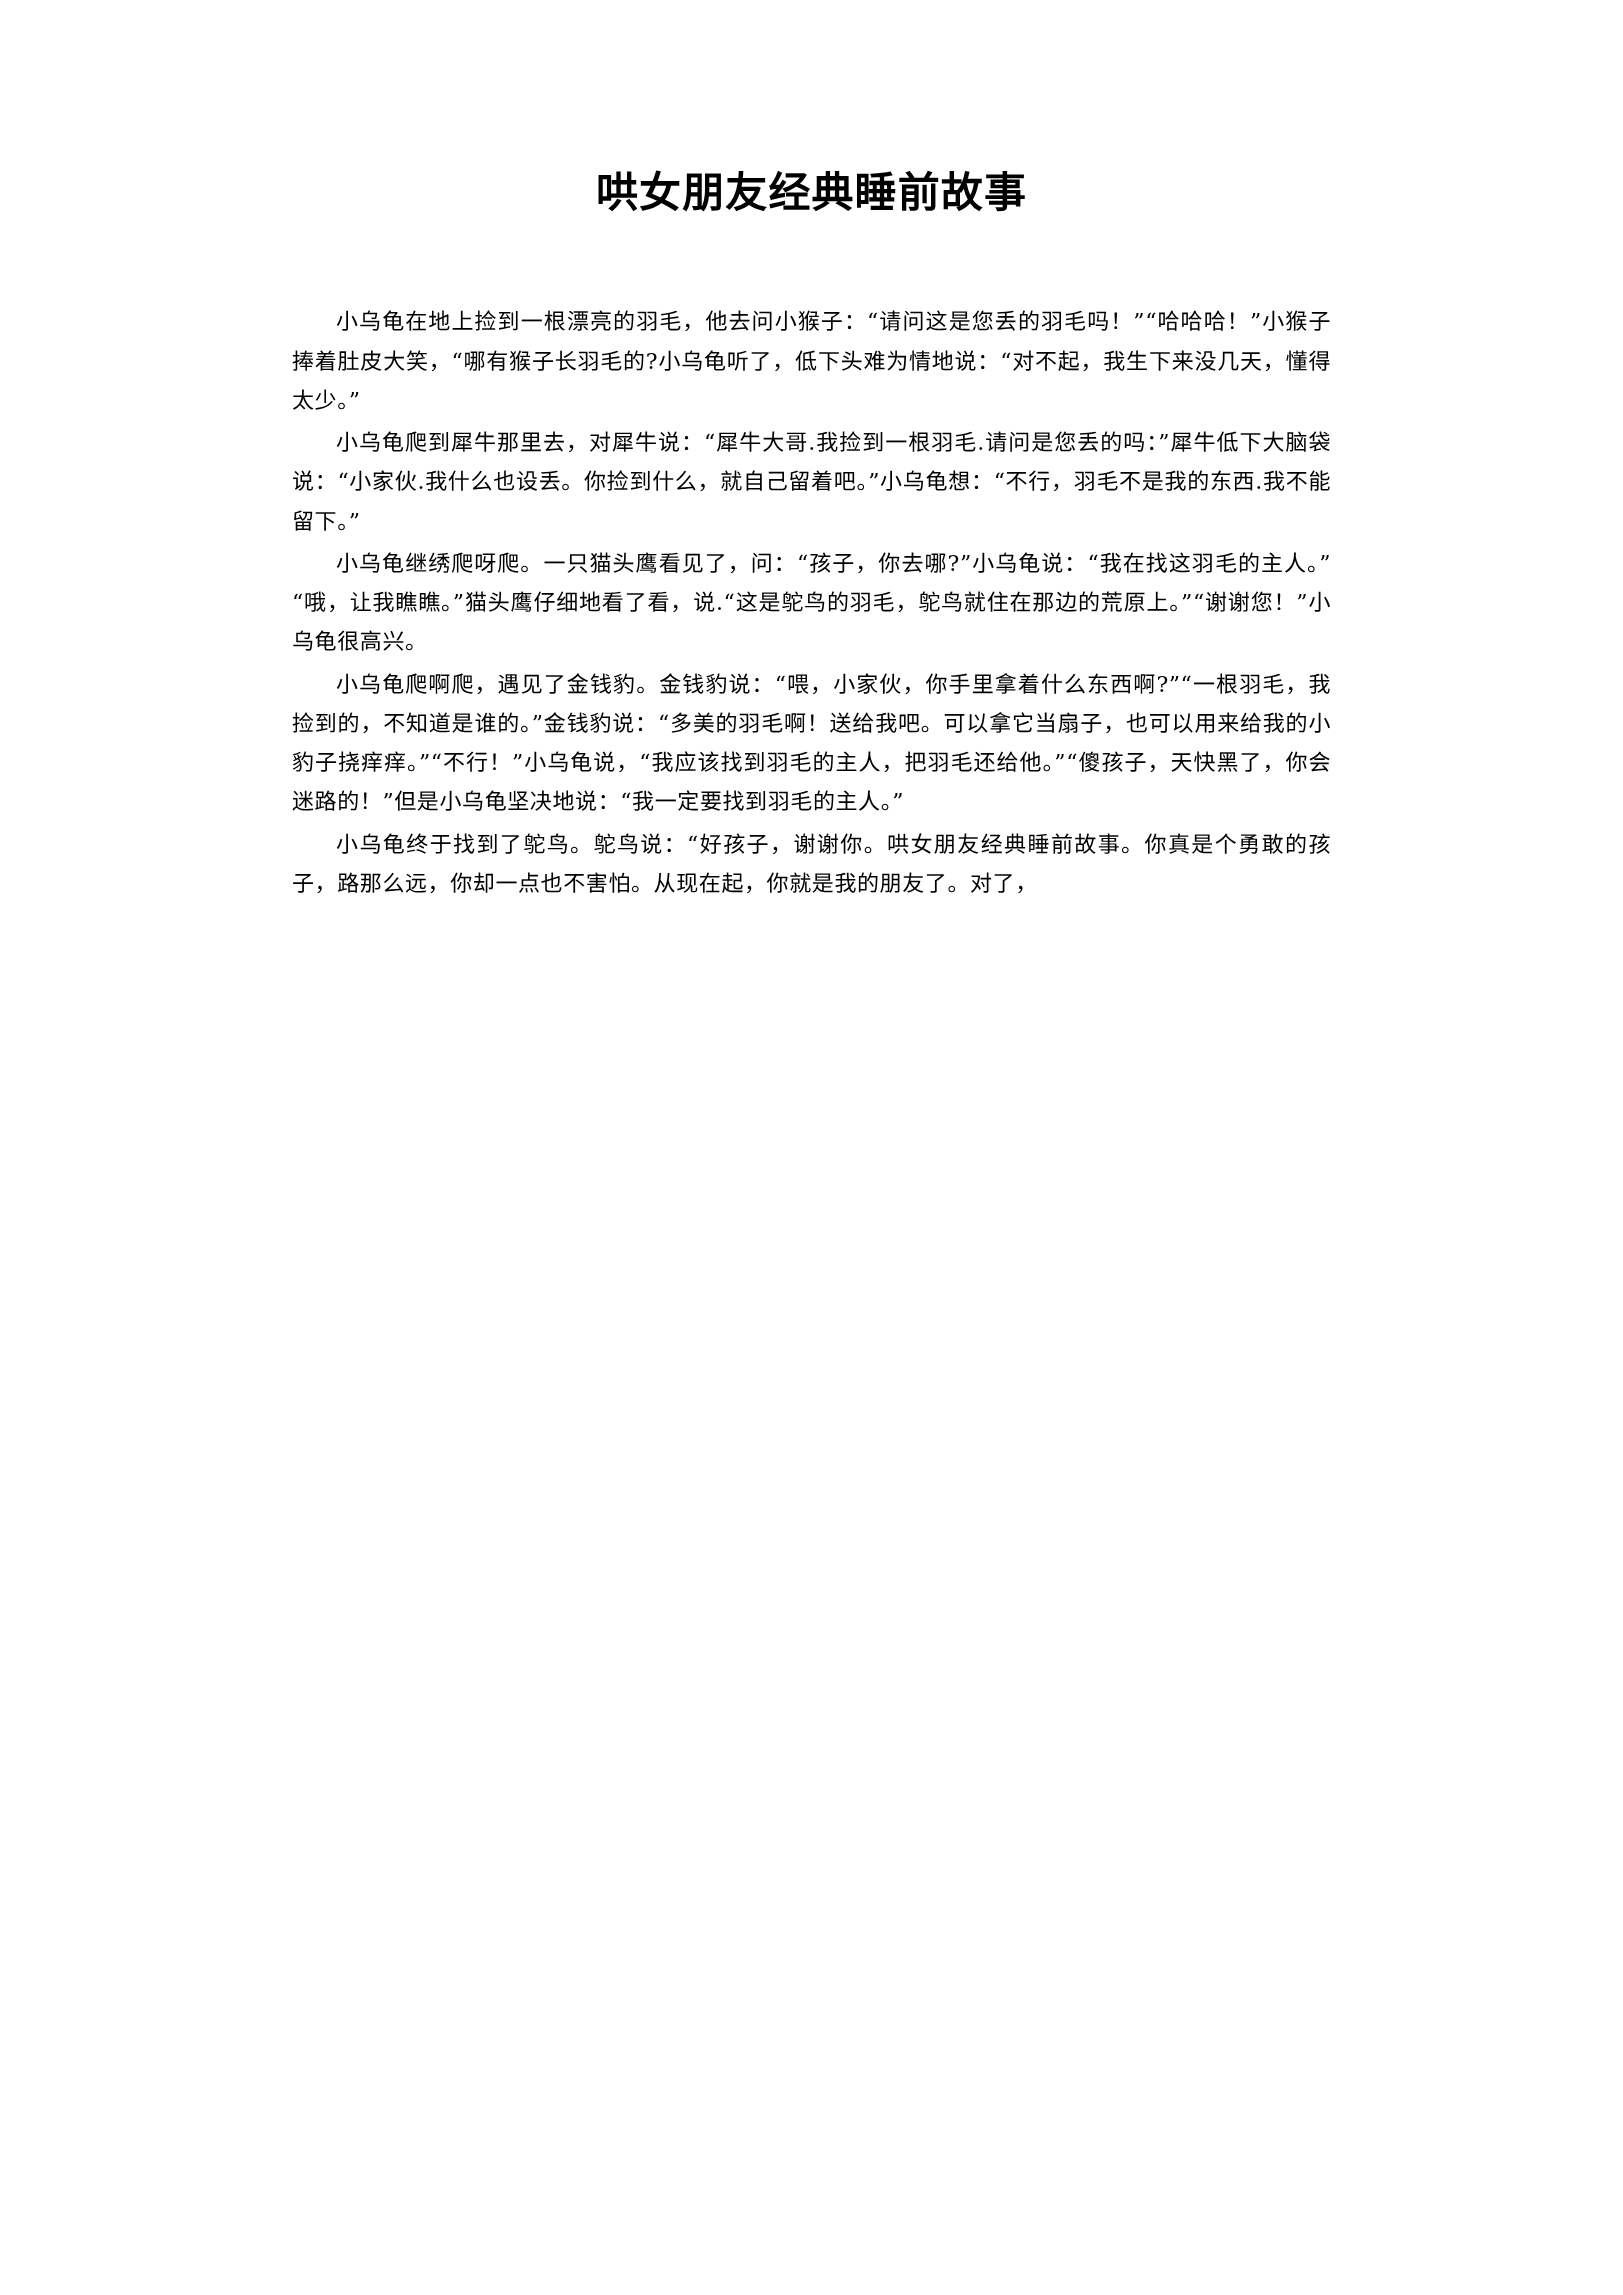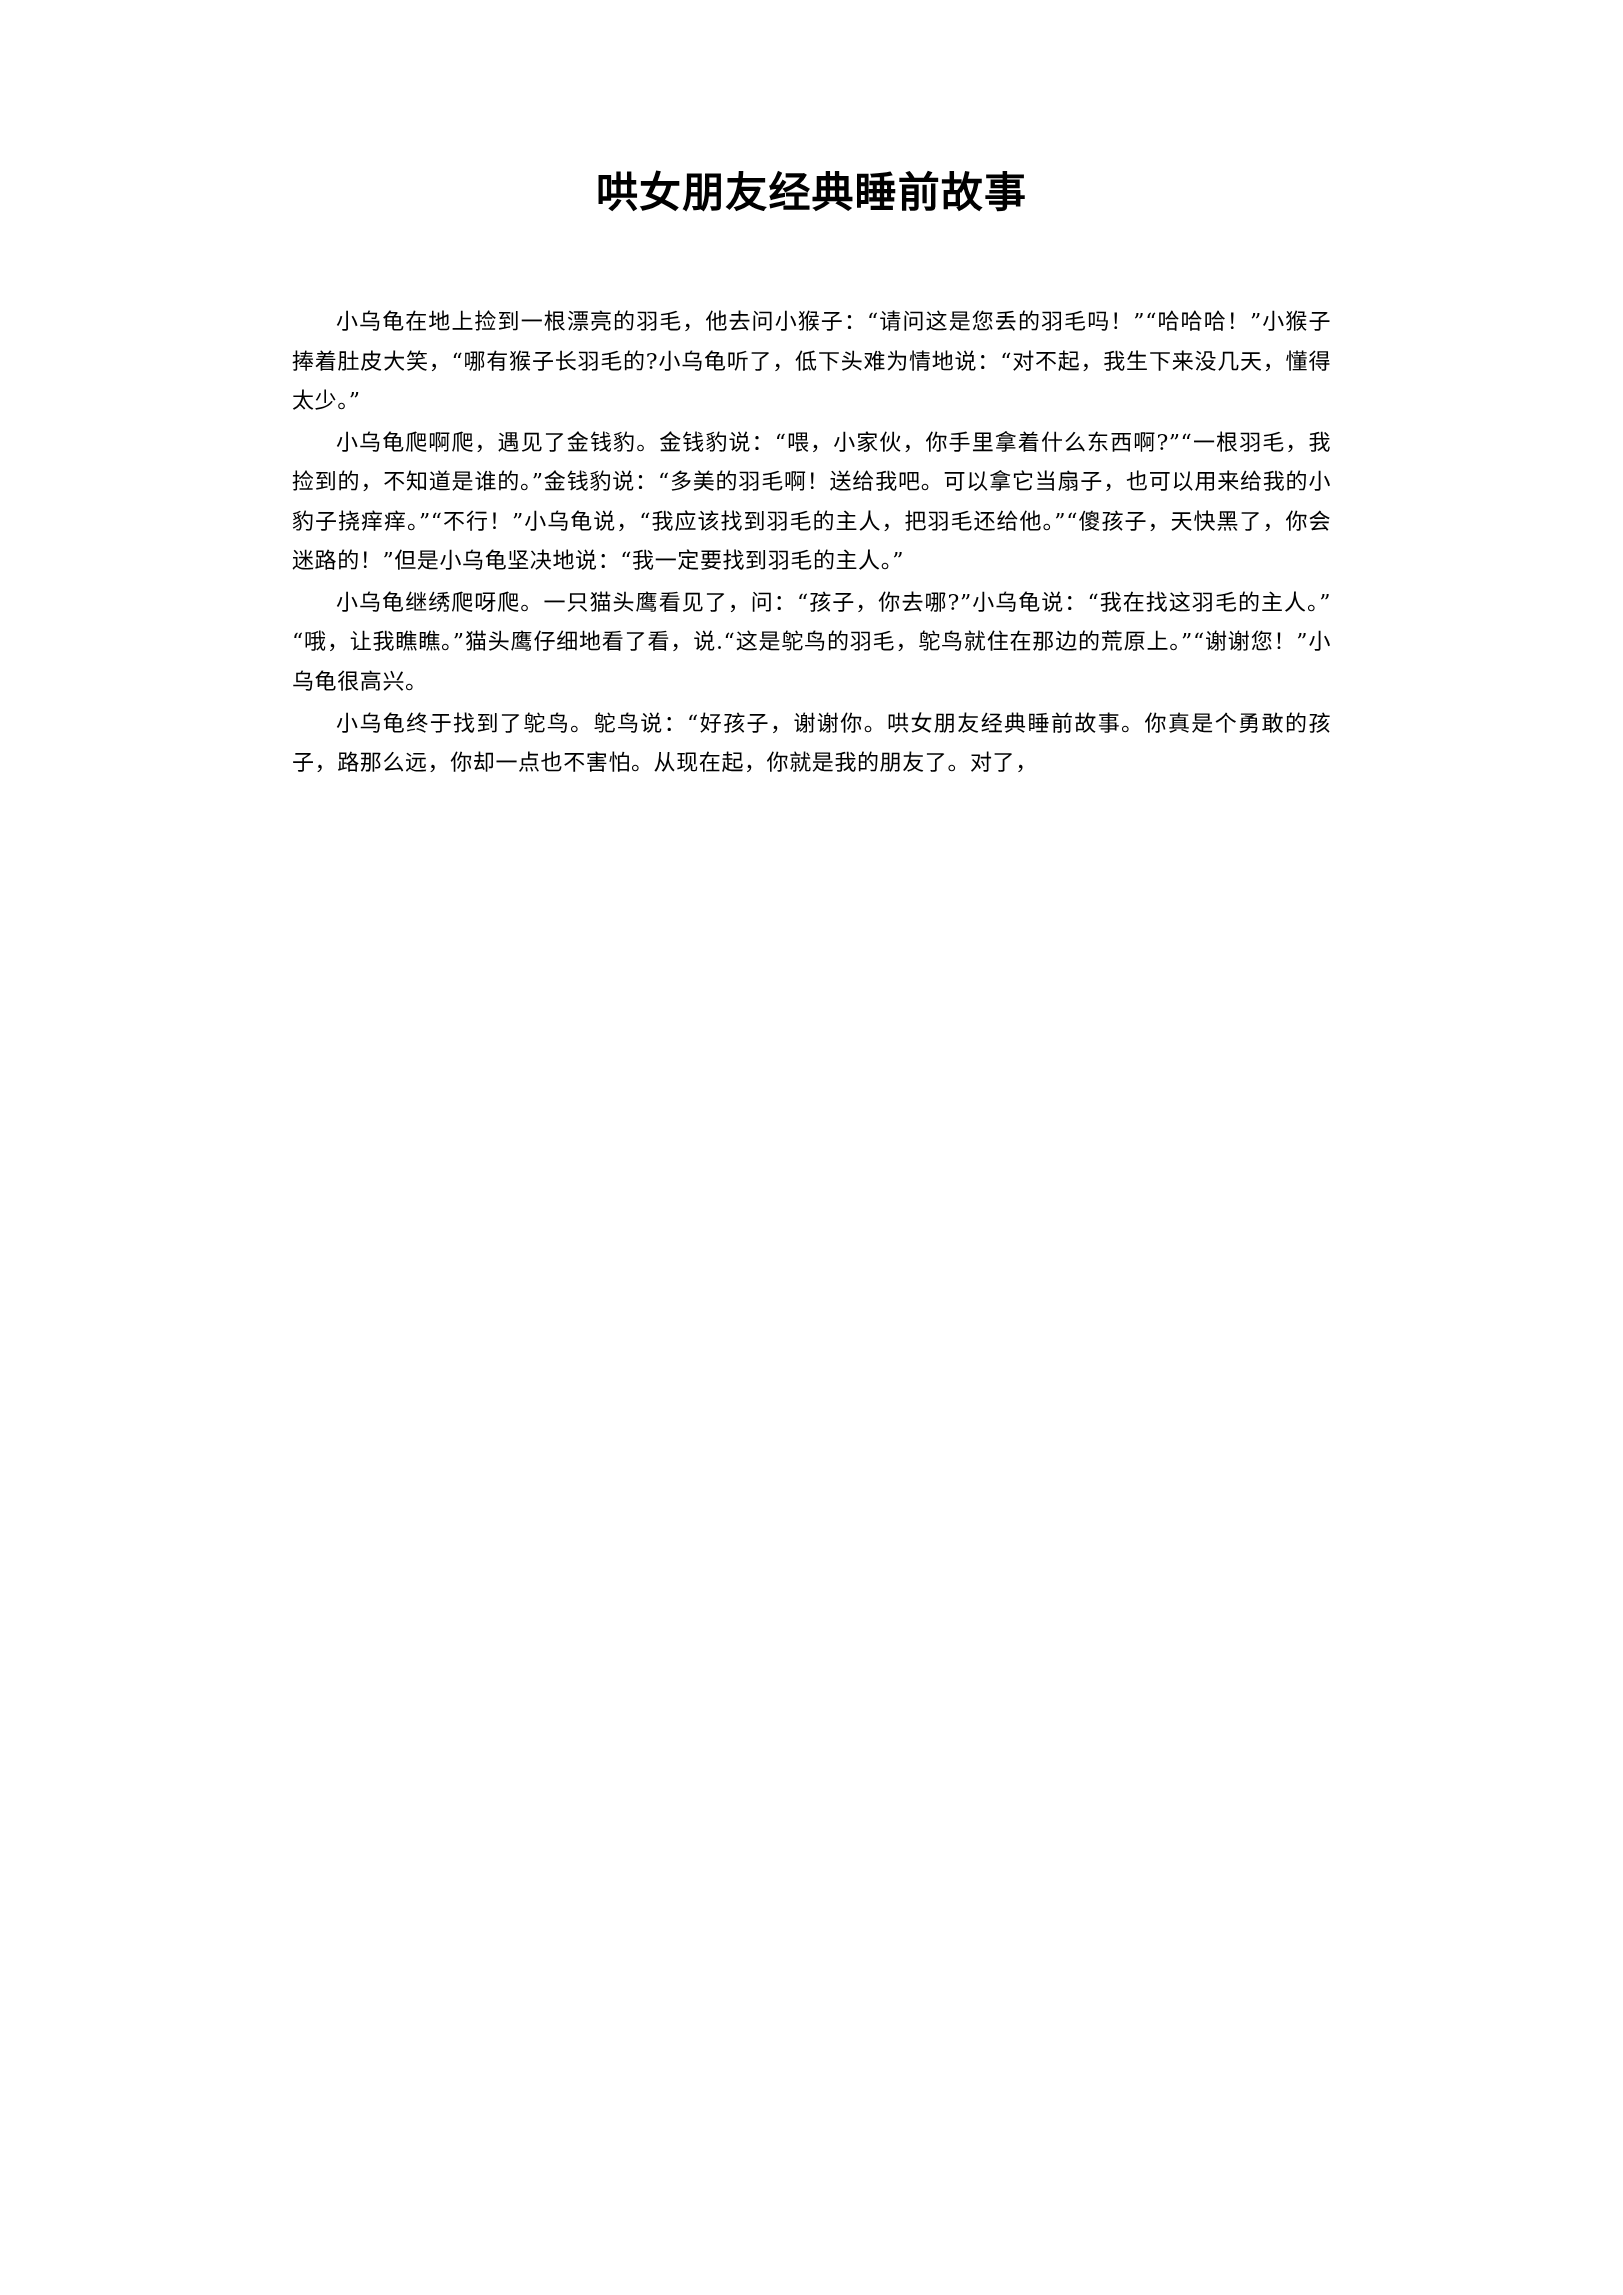--- a/index.html
+++ b/index.html
@@ -47,19 +47,20 @@
 </style>
 </head>
 <body>
 
 <div class="page">
 
   <h1 class="doc-title">哄女朋友经典睡前故事</h1>
 
   <div class="body-text">
     <p>小乌龟在地上捡到一根漂亮的羽毛，他去问小猴子：“请问这是您丢的羽毛吗！”“哈哈哈！”小猴子捧着肚皮大笑，“哪有猴子长羽毛的?小乌龟听了，低下头难为情地说：“对不起，我生下来没几天，懂得太少。”</p>
+    <p>小乌龟爬到犀牛那里去，对犀牛说：“犀牛大哥.我捡到一根羽毛.请问是您丢的吗：”犀牛低下大脑袋说：“小家伙.我什么也设丢。你捡到什么，就自己留着吧。”小乌龟想：“不行，羽毛不是我的东西.我不能留下。”</p>
+    <p>小乌龟继绣爬呀爬。一只猫头鹰看见了，问：“孩子，你去哪?”小乌龟说：“我在找这羽毛的主人。”“哦，让我瞧瞧。”猫头鹰仔细地看了看，说.“这是鸵鸟的羽毛，鸵鸟就住在那边的荒原上。”“谢谢您！”小乌龟很高兴。</p>
     <p>小乌龟爬啊爬，遇见了金钱豹。金钱豹说：“喂，小家伙，你手里拿着什么东西啊?”“一根羽毛，我捡到的，不知道是谁的。”金钱豹说：“多美的羽毛啊！送给我吧。可以拿它当扇子，也可以用来给我的小豹子挠痒痒。”“不行！”小乌龟说，“我应该找到羽毛的主人，把羽毛还给他。”“傻孩子，天快黑了，你会迷路的！”但是小乌龟坚决地说：“我一定要找到羽毛的主人。”</p>
-    <p>小乌龟继绣爬呀爬。一只猫头鹰看见了，问：“孩子，你去哪?”小乌龟说：“我在找这羽毛的主人。”“哦，让我瞧瞧。”猫头鹰仔细地看了看，说.“这是鸵鸟的羽毛，鸵鸟就住在那边的荒原上。”“谢谢您！”小乌龟很高兴。</p>
     <p>小乌龟终于找到了鸵鸟。鸵鸟说：“好孩子，谢谢你。哄女朋友经典睡前故事。你真是个勇敢的孩子，路那么远，你却一点也不害怕。从现在起，你就是我的朋友了。对了，</p>
   </div>
 
 </div>
 
 
 </body></html>

